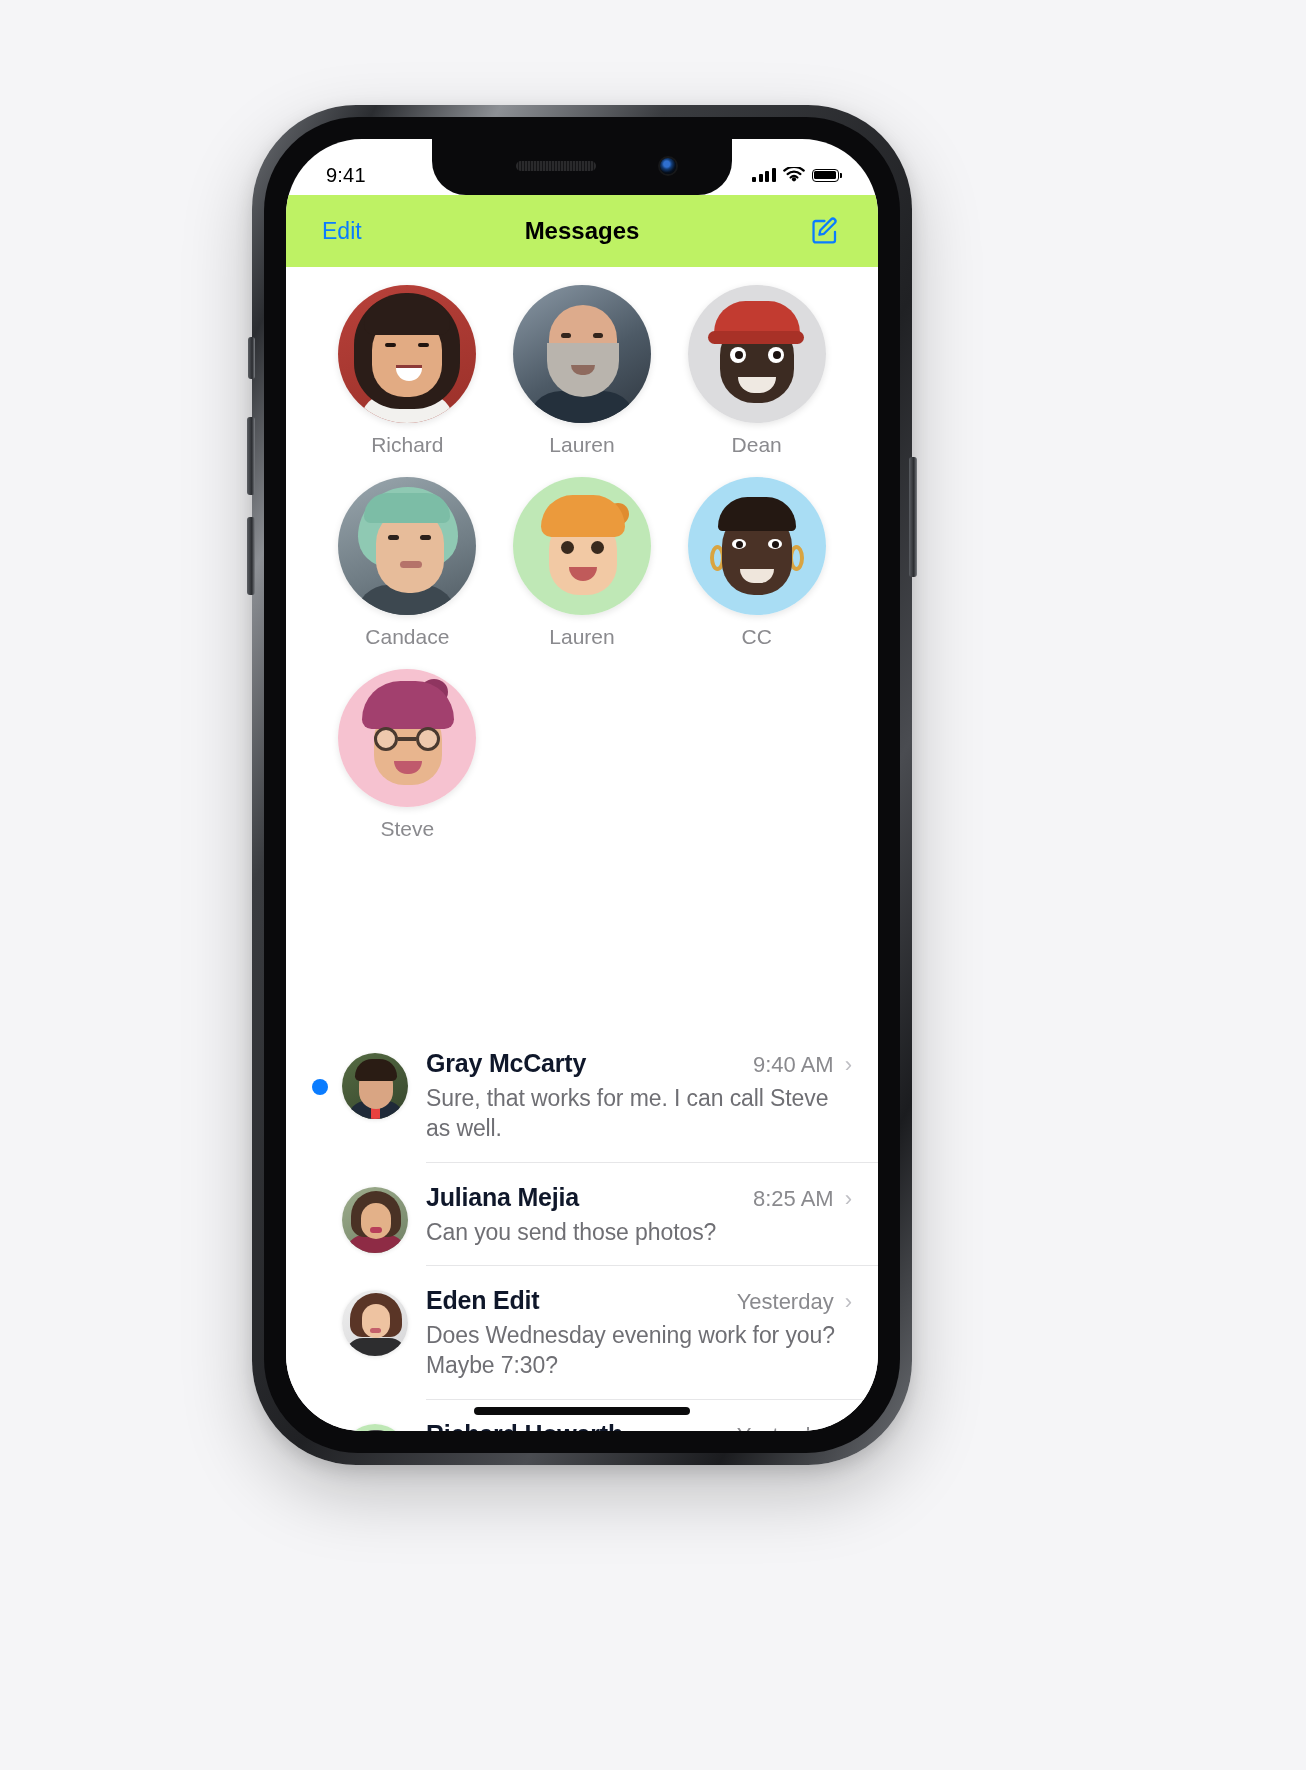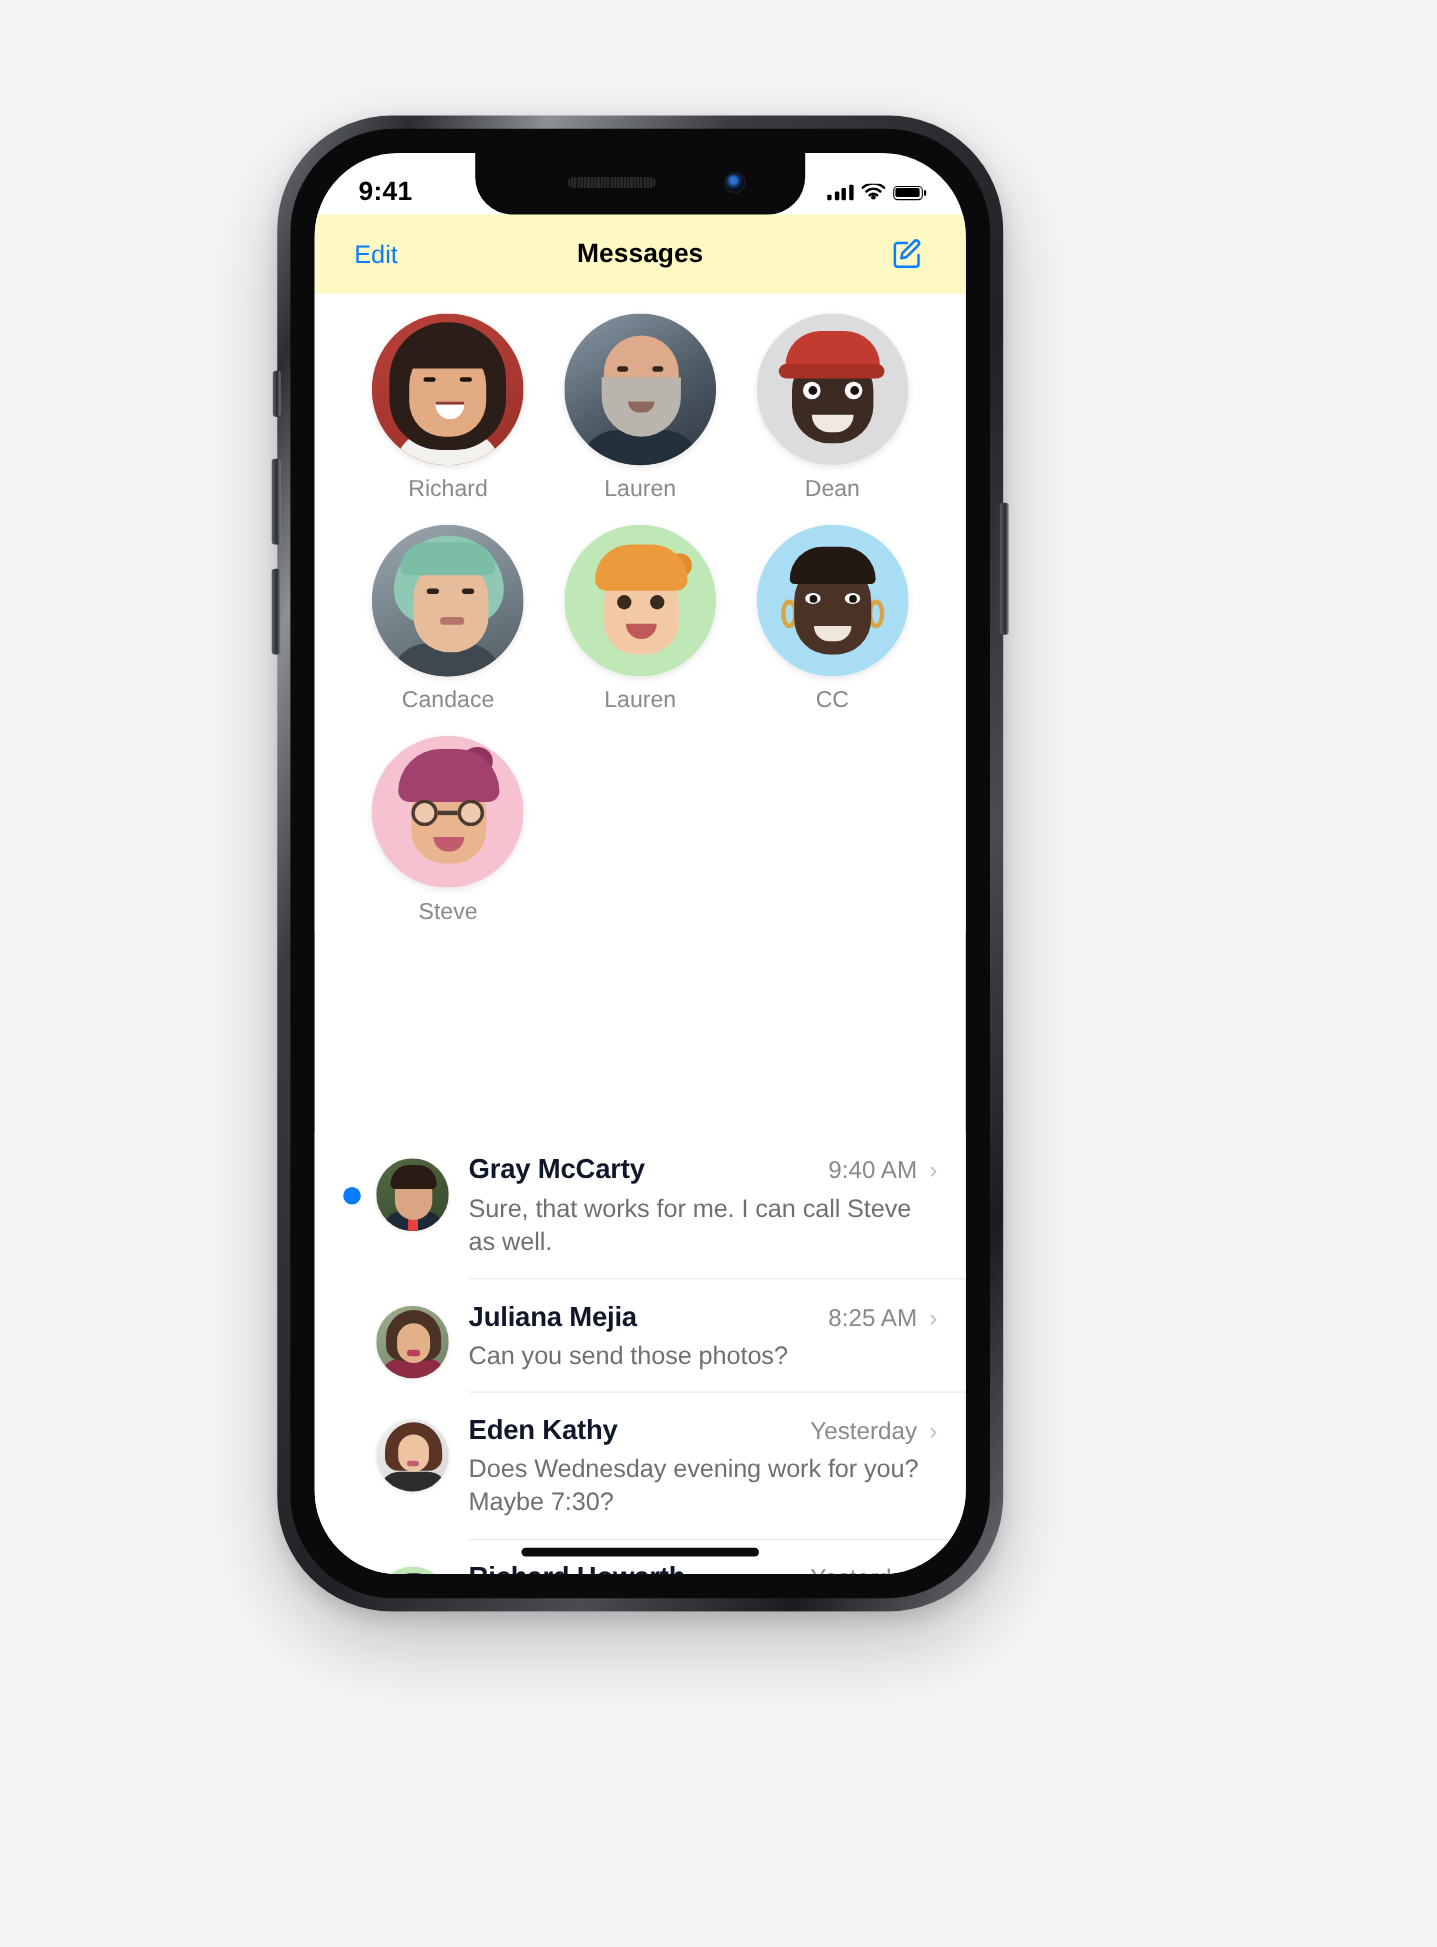--- a/index.html
+++ b/index.html
@@ -63,38 +63,38 @@
     box-shadow:0 0 0 2px #17181a;
   }
 
   
   #status-bar{
     position:absolute; top:0; left:0; right:0; height:56px;
     display:flex; align-items:center; justify-content:space-between;
     padding:16px 36px 0 40px; z-index:30;
     color:#000;
   }
-  #status-time{ font-size:24px; font-weight:bold; letter-spacing:.2px; }
+  #status-time{ font-size:20px; font-weight:normal; letter-spacing:.2px; }
   #status-icons{ display:flex; align-items:center; gap:7px; }
   .sig-bars{ display:flex; align-items:flex-end; gap:2.5px; height:14px; }
   .sig-bars i{ display:block; width:4px; background:#000; border-radius:1px; }
   .sig-bars i:nth-child(1){ height:5px; }
   .sig-bars i:nth-child(2){ height:8px; }
   .sig-bars i:nth-child(3){ height:11px; }
   .sig-bars i:nth-child(4){ height:14px; }
   #battery-icon{ display:flex; align-items:center; }
   .bat-body{ width:27px; height:13px; border:1.6px solid #000; border-radius:4px; padding:1.5px; }
   .bat-fill{ height:100%; background:#000; border-radius:1.5px; }
   .bat-cap{ width:2px; height:5px; background:#000; border-radius:0 1px 1px 0; margin-left:1.5px; }
 
   
   #nav-bar{
     position:absolute; top:56px; left:0; right:0; height:72px;
     display:flex; align-items:center; padding:0 36px;
-    background:#fef9c3; z-index:20;gap:24px;
+    background:#bef264; z-index:20;gap:24px;
   }
   #edit-button{
     font-size:23px; color:#0a7cff; background:none; border:none;
     cursor:pointer; font-family:inherit; padding:0;
   }
   #nav-title{
     position:absolute; left:0; right:0; text-align:center;
     font-size:24px; font-weight:bold; color:#000; pointer-events:none;
   }
   #compose-button{
@@ -474,21 +474,21 @@
 
           <div class="conv-avatar c-eden">
             <div class="av-bg"></div>
               <div class="body"></div>
               <div class="hair"></div>
             <div class="skin"></div>
               <div class="lips"></div>
           </div>
           <div class="conv-body">
             <div class="conv-top">
-              <span class="conv-name">Eden Kathy</span>
+              <span class="conv-name">Eden Edit</span>
               <span class="conv-time">Yesterday</span>
               <span class="conv-chevron">›</span>
             </div>
             <div class="conv-preview">Does Wednesday evening work for you? Maybe 7:30?</div>
           </div>
         </div>
 
         <div class="conv-row">
 
           <div class="conv-avatar c-richard">

